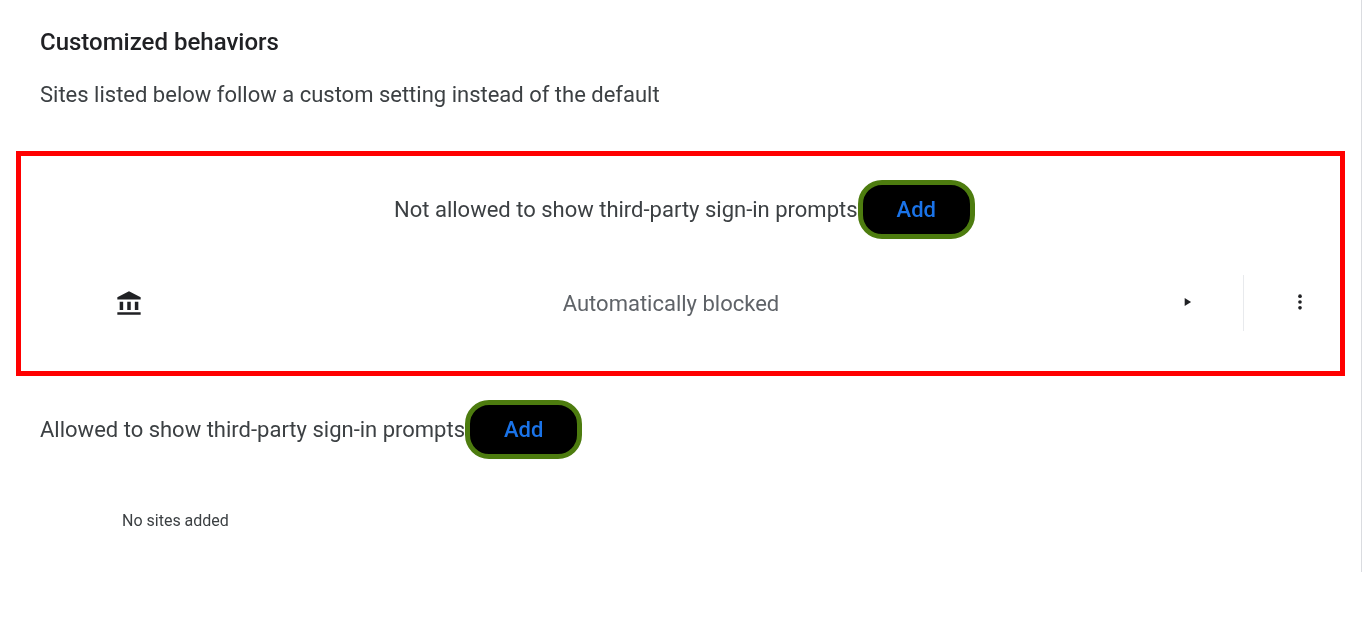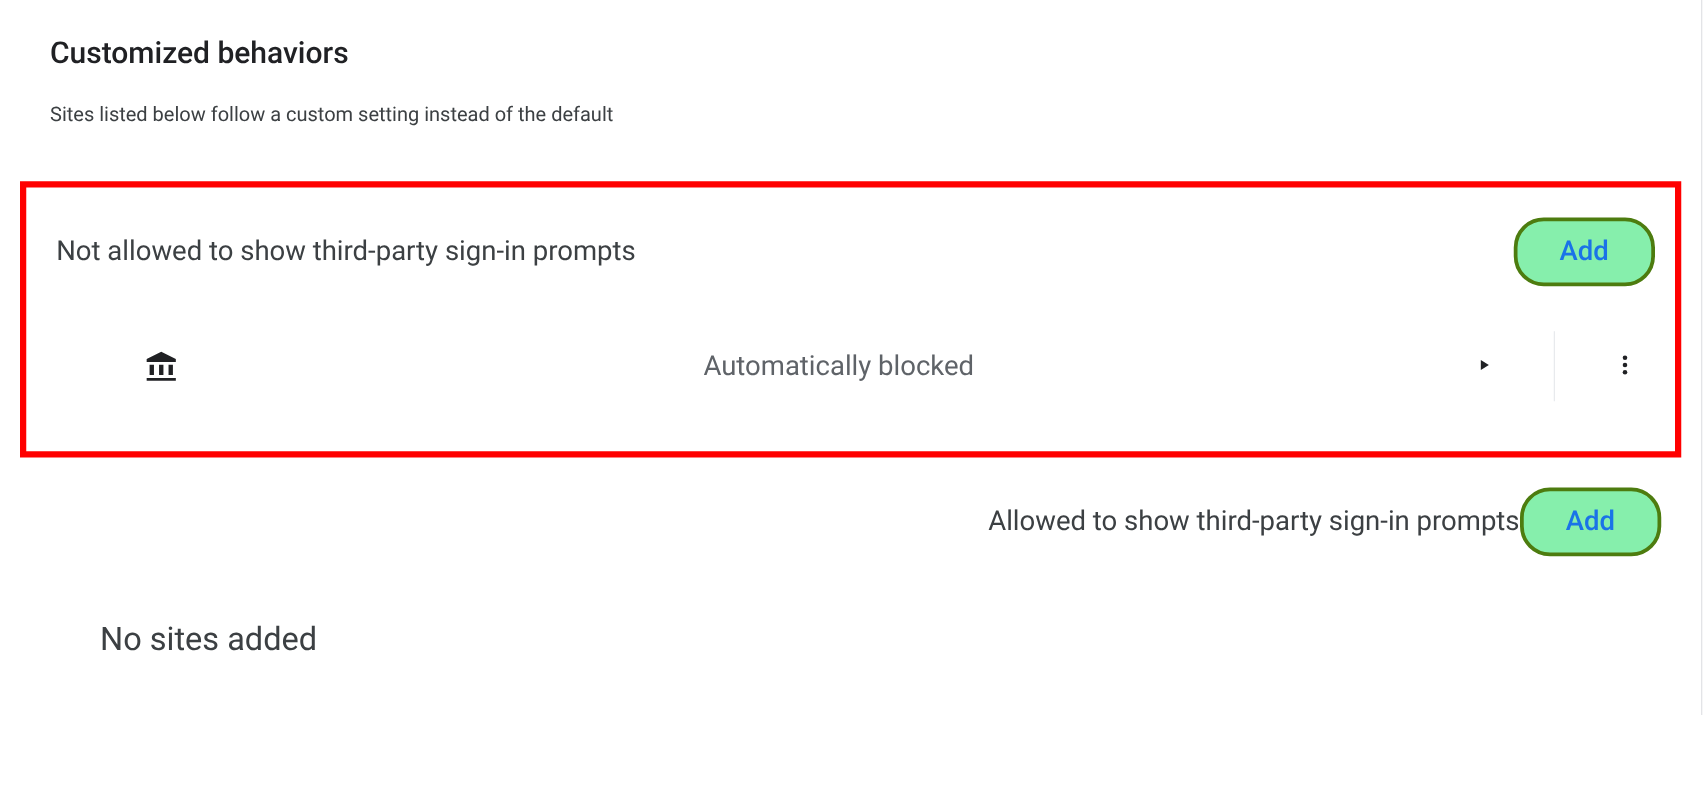--- a/index.html
+++ b/index.html
@@ -21,47 +21,47 @@
       padding-top: 28px;
     }
     .section-heading {
       font-size: 24px;
       font-weight: 500;
       color: #202124;
       margin-left: 40px;
       margin-bottom: 26px;
     }
     .section-description {
-      font-size: 16px;
+      font-size: 22px;
       color: #3c4043;
       margin-left: 40px;
       margin-bottom: 44px;
     }
     .highlight-box {
       border: 5px solid #ff0000;
       margin: 0 16px 0 16px;
       padding: 24px 8px 40px 8px;
       position: relative;
     }
     .row-header {
       display: flex;
       align-items: center;
-      justify-content: space-between;
+      justify-content: center;
       margin-left: 16px;
       margin-right: 8px;
       margin-bottom: 36px;
     }
     .row-header-title {
       font-size: 22px;
       color: #3c4043;
     }
     .add-button {
-      border: 3px solid #4d7c0f;
+      border: 5px solid #4d7c0f;
       border-radius: 24px;
-      background: #86efac;
+      background: #000000;
       color: #1a73e8;
       font-size: 22px;
       font-weight: 500;
       padding: 12px 34px;
       cursor: pointer;
       font-family: inherit;
     }
     .site-row {
       display: flex;
       align-items: center;
@@ -112,29 +112,29 @@
       background: #e8eaed;
       margin: 0 32px;
     }
     .allowed-section {
       margin-top: 24px;
       padding: 0 24px;
     }
     .allowed-header {
       display: flex;
       align-items: center;
-      justify-content: flex-end;
+      justify-content: flex-start;
       margin-left: 16px;
       margin-right: 8px;
       margin-bottom: 52px;
     }
     .no-sites {
-      font-size: 26px;
+      font-size: 16px;
       color: #3c4043;
-      margin-left: 56px;
+      margin-left: 98px;
     }
   </style>
 </head>
 <body>
 
 <div class="container">
 
   <h2 class="section-heading">Customized behaviors</h2>
   <p class="section-description">Sites listed below follow a custom setting instead of the default</p>
 

